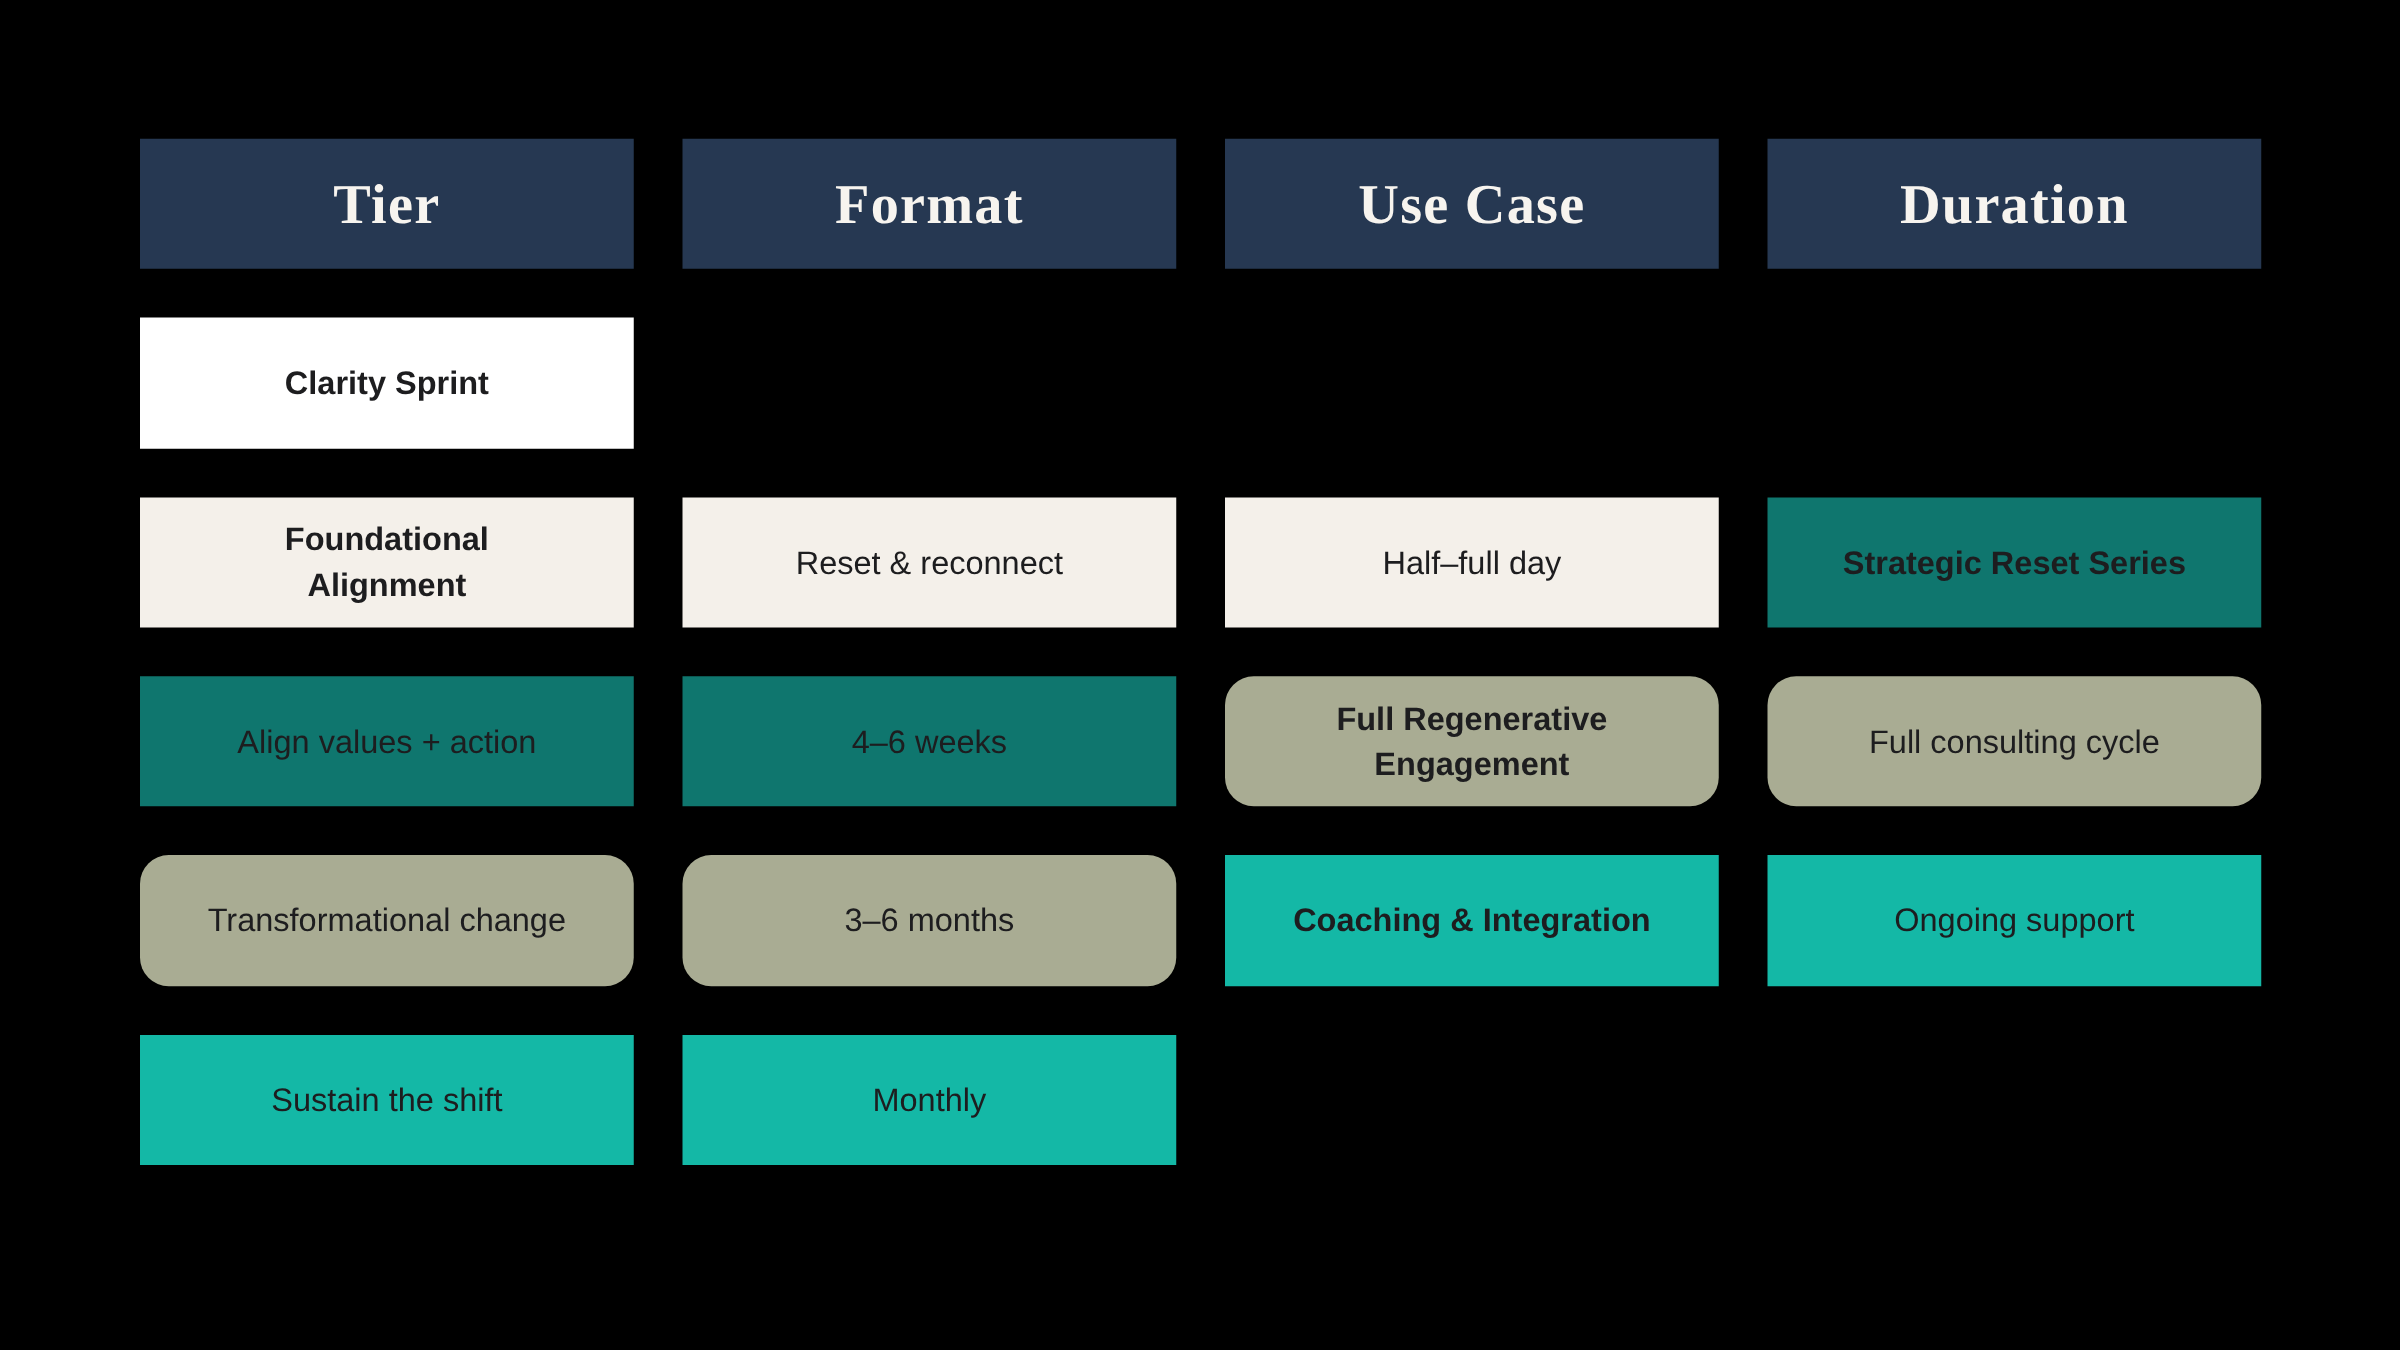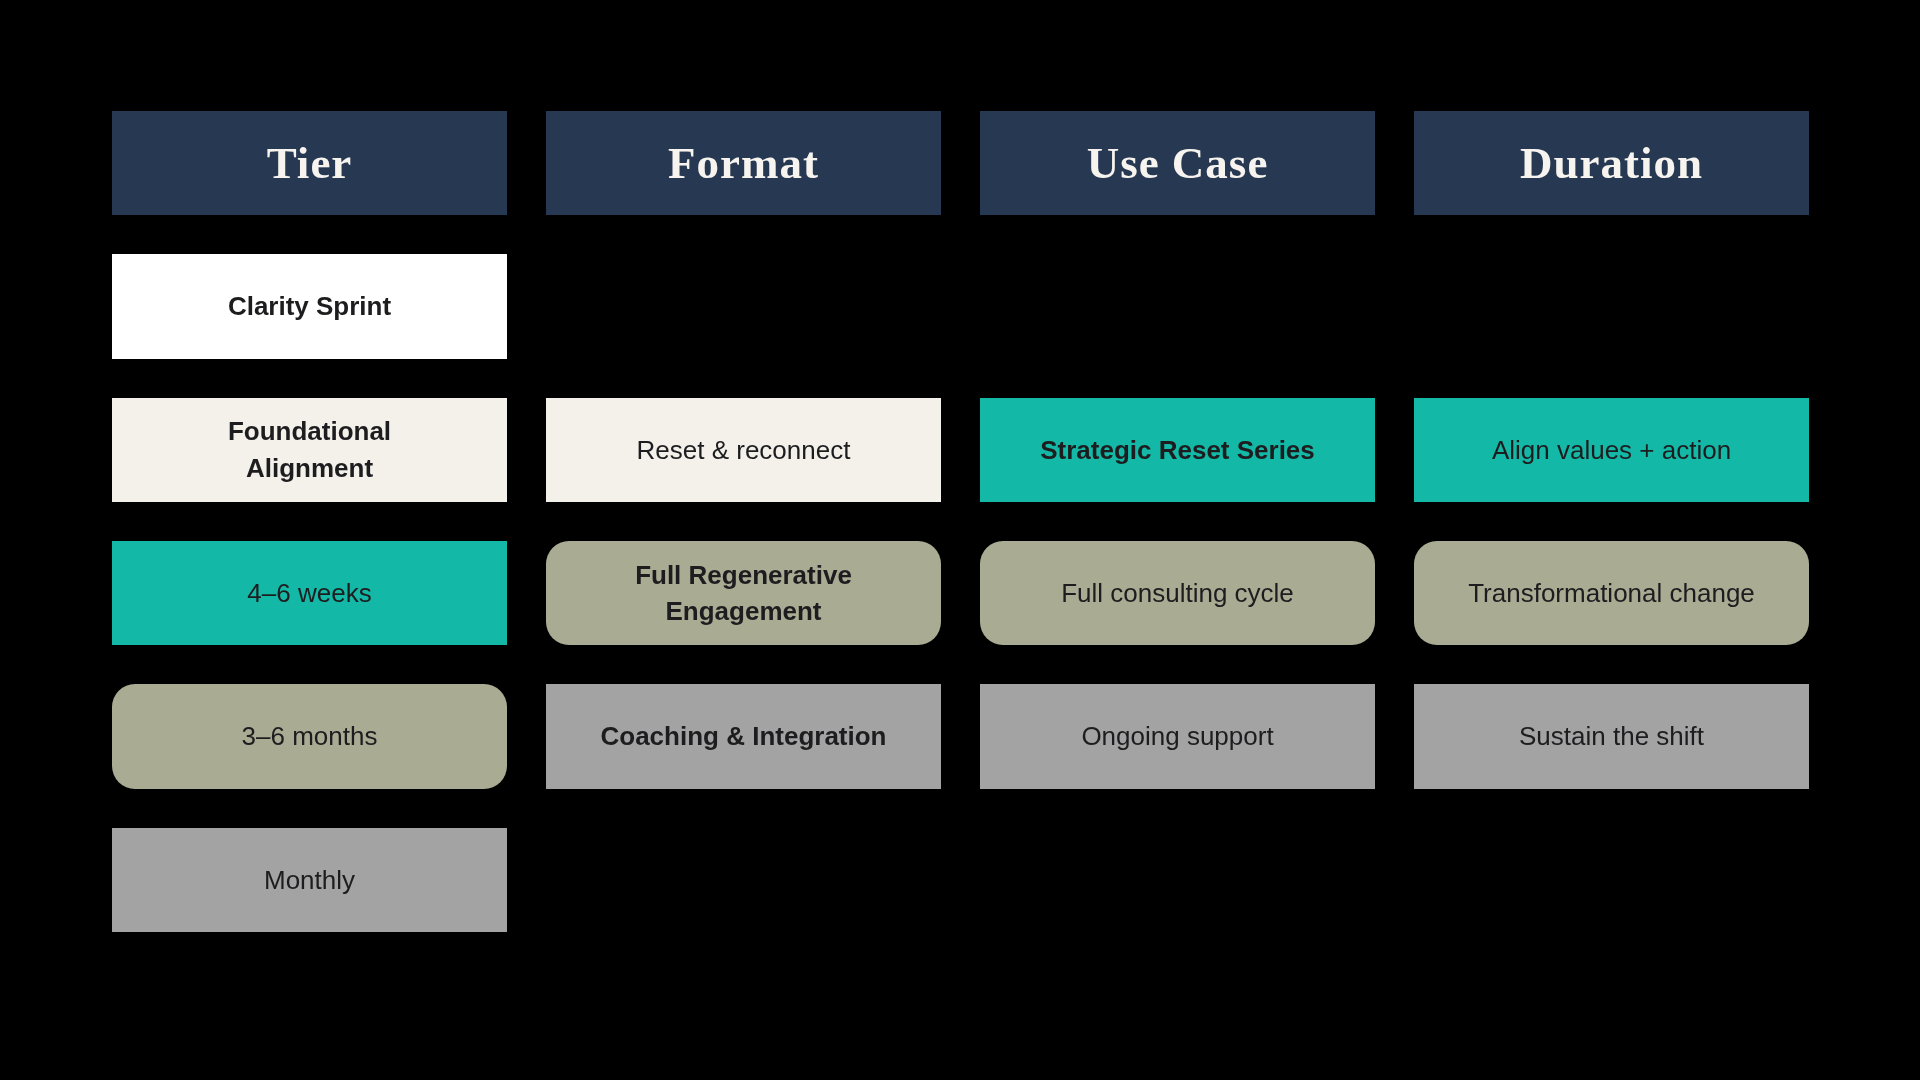--- a/index.html
+++ b/index.html
@@ -49,43 +49,44 @@
     letter-spacing: 1px;
   }
   .cell.tier {
     font-weight: 700;
   }
   .cell.blank {
     background: transparent;
   }
   .bg-white   { background: #ffffff; }
   .bg-cream   { background: #f4f0ea; }
-  .bg-taupe   { background: #14b8a6; }
+  .bg-taupe   { background: #0f766e; }
   .bg-sage    { background: #a9ac93; border-radius: 23px; }
-  .bg-rose    { background: #a3a3a3; }
+  .bg-rose    { background: #14b8a6; }
 </style>
 </head>
 <body>
 
 <div class="stage">
   <div class="tier-table">
 
     <div class="cell header">Tier</div>
     <div class="cell header">Format</div>
     <div class="cell header">Use Case</div>
     <div class="cell header">Duration</div>
 
     <div class="cell tier bg-white">Clarity Sprint</div>
     <div class="cell blank"></div>
     <div class="cell blank"></div>
     <div class="cell blank"></div>
 
     <div class="cell tier bg-cream">Foundational
 Alignment</div>
     <div class="cell bg-cream">Reset &amp; reconnect</div>
+    <div class="cell bg-cream">Half–full day</div>
 
     <div class="cell tier bg-taupe">Strategic Reset Series</div>
     <div class="cell bg-taupe">Align values + action</div>
     <div class="cell bg-taupe">4–6 weeks</div>
 
     <div class="cell tier bg-sage">Full Regenerative Engagement</div>
     <div class="cell bg-sage">Full consulting cycle</div>
     <div class="cell bg-sage">Transformational change</div>
     <div class="cell bg-sage">3–6 months</div>
 

